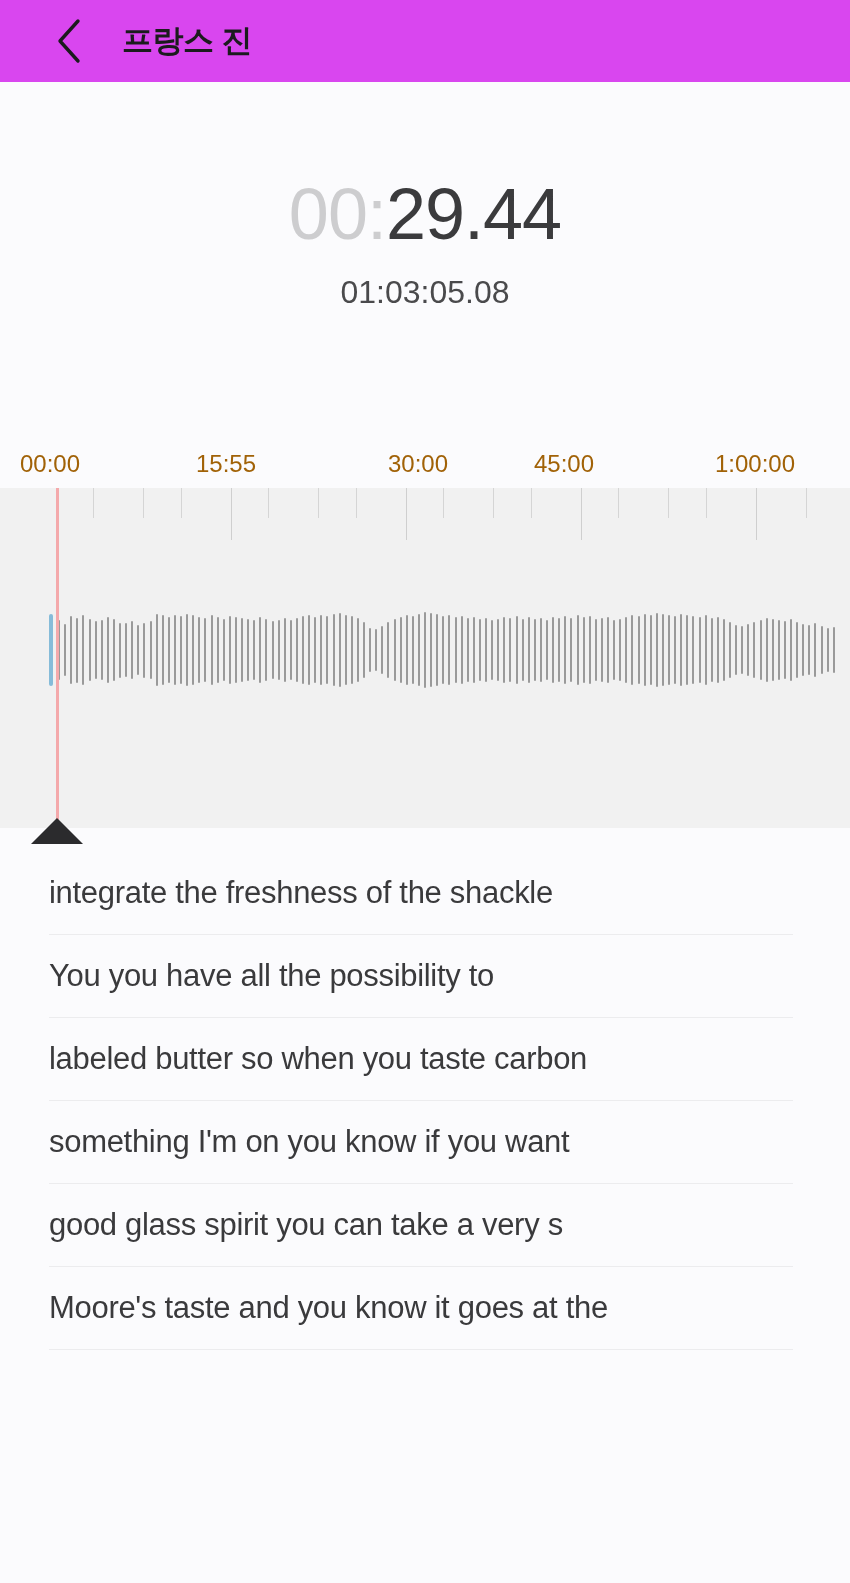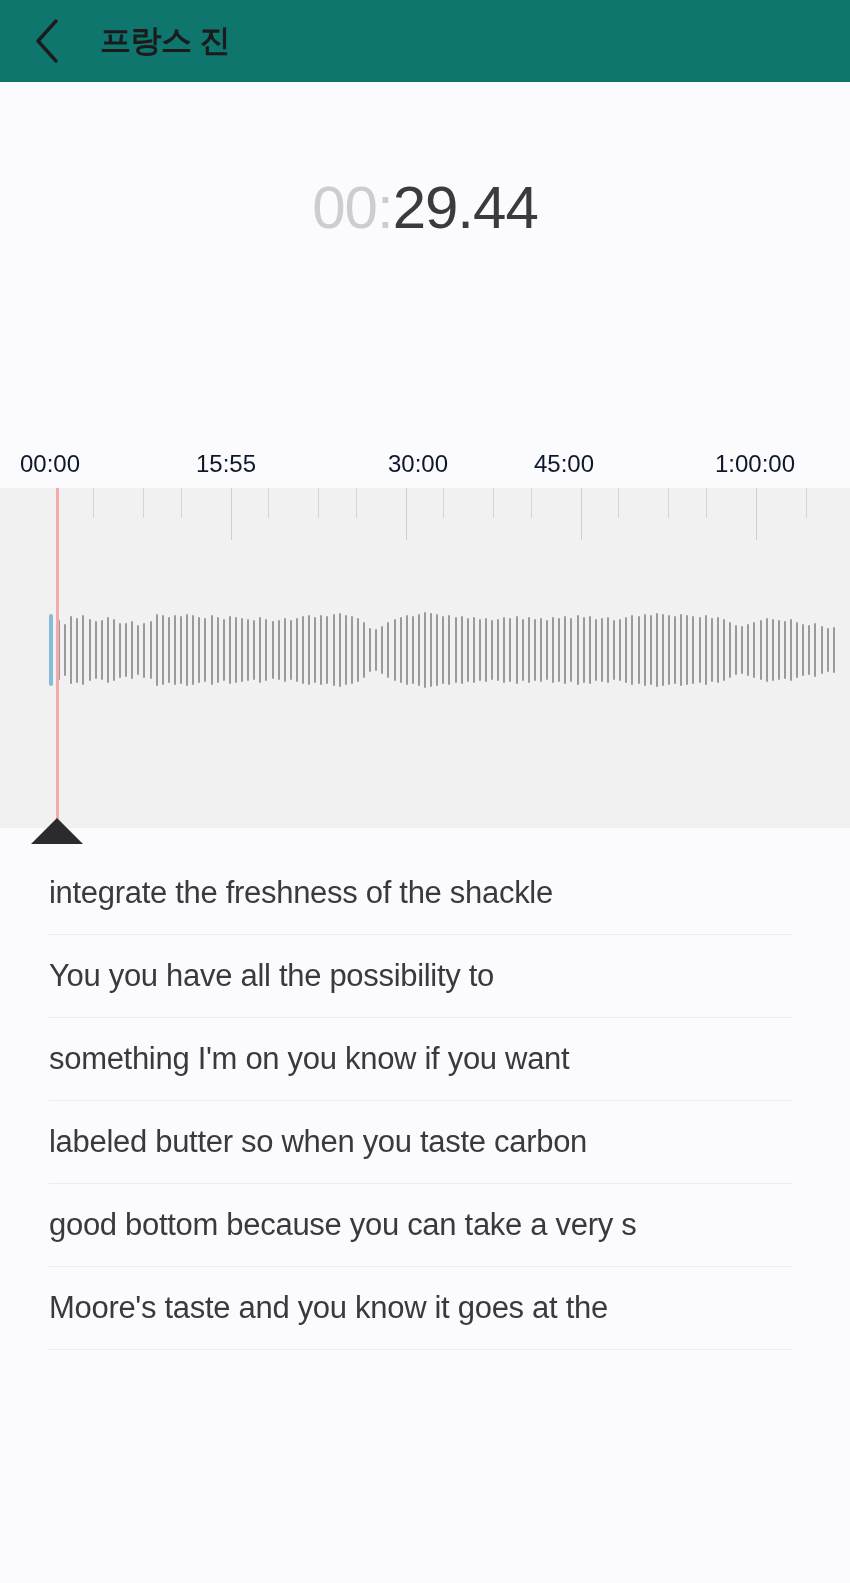--- a/index.html
+++ b/index.html
@@ -15,22 +15,22 @@
     font-family: "Liberation Sans", "DejaVu Sans", sans-serif;
     -webkit-font-smoothing: antialiased;
     position: relative;
   }
 
   
   .header {
     height: 82px;
     display: flex;
     align-items: center;
-    padding-left: 32px;
-    background: #0f766e;
+    padding-left: 54px;
+    background: #d946ef;
     text-align: center;
   }
   .back-btn {
     width: 40px;
     height: 48px;
     display: flex;
     align-items: center;
     justify-content: flex-start;
     cursor: pointer;
     background: none;
@@ -45,21 +45,21 @@
     margin-left: 28px;
     white-space: nowrap;
   }
 
   
   .timer-wrap {
     margin-top: 96px;
     text-align: center;
   }
   .timer-main {
-    font-size: 60px;
+    font-size: 72px;
     font-weight: 400;
     line-height: 1.0;
     letter-spacing: -1px;
     color: #3b3b3d;
     white-space: nowrap;
   }
   .timer-main .dim { color: #cdcdcf; }
   .timer-total {
     margin-top: 24px;
     font-size: 32px;
@@ -73,21 +73,21 @@
     position: absolute;
     left: 0;
     top: 450px;
     width: 850px;
     height: 38px;
   }
   .ruler-label {
     position: absolute;
     top: 0;
     font-size: 24px;
-    color: #0f172a;
+    color: #a16207;
     white-space: nowrap;
     transform: translateX(-50%);
   }
 
   
   .wave-panel {
     position: absolute;
     left: 0;
     top: 488px;
     width: 850px;
@@ -182,20 +182,21 @@
       </svg>
     </span>
   </button>
   <div class="header-title">프랑스 진</div>
 </div>
 
 <div class="timer-wrap">
   <div class="timer-main">
     <span class="dim">00:</span><span>29.44</span>
   </div>
+  <div class="timer-total">01:03:05.08</div>
 </div>
 
 <div class="ruler-labels">
     <div class="ruler-label" style="left: 50px;">00:00</div>
     <div class="ruler-label" style="left: 226px;">15:55</div>
     <div class="ruler-label" style="left: 418px;">30:00</div>
     <div class="ruler-label" style="left: 564px;">45:00</div>
     <div class="ruler-label" style="left: 755px;">1:00:00</div>
   </div>
 
@@ -361,24 +362,24 @@
 <div class="playhead-knob" style="left: 57px;"></div>
 
 <div class="transcript">
     <div class="t-line">
       <span>integrate the freshness of the shackle</span>
     </div>
     <div class="t-line">
       <span>You you have all the possibility to</span>
     </div>
     <div class="t-line">
+      <span>labeled butter so when you taste carbon</span>
+    </div>
+    <div class="t-line">
       <span>something I'm on you know if you want</span>
     </div>
     <div class="t-line">
-      <span>labeled butter so when you taste carbon</span>
-    </div>
-    <div class="t-line">
-      <span>good bottom because you can take a very s</span>
+      <span>good glass spirit you can take a very s</span>
     </div>
     <div class="t-line">
       <span>Moore's taste and you know it goes at the</span>
     </div>
   </div>
 
 </body></html>

